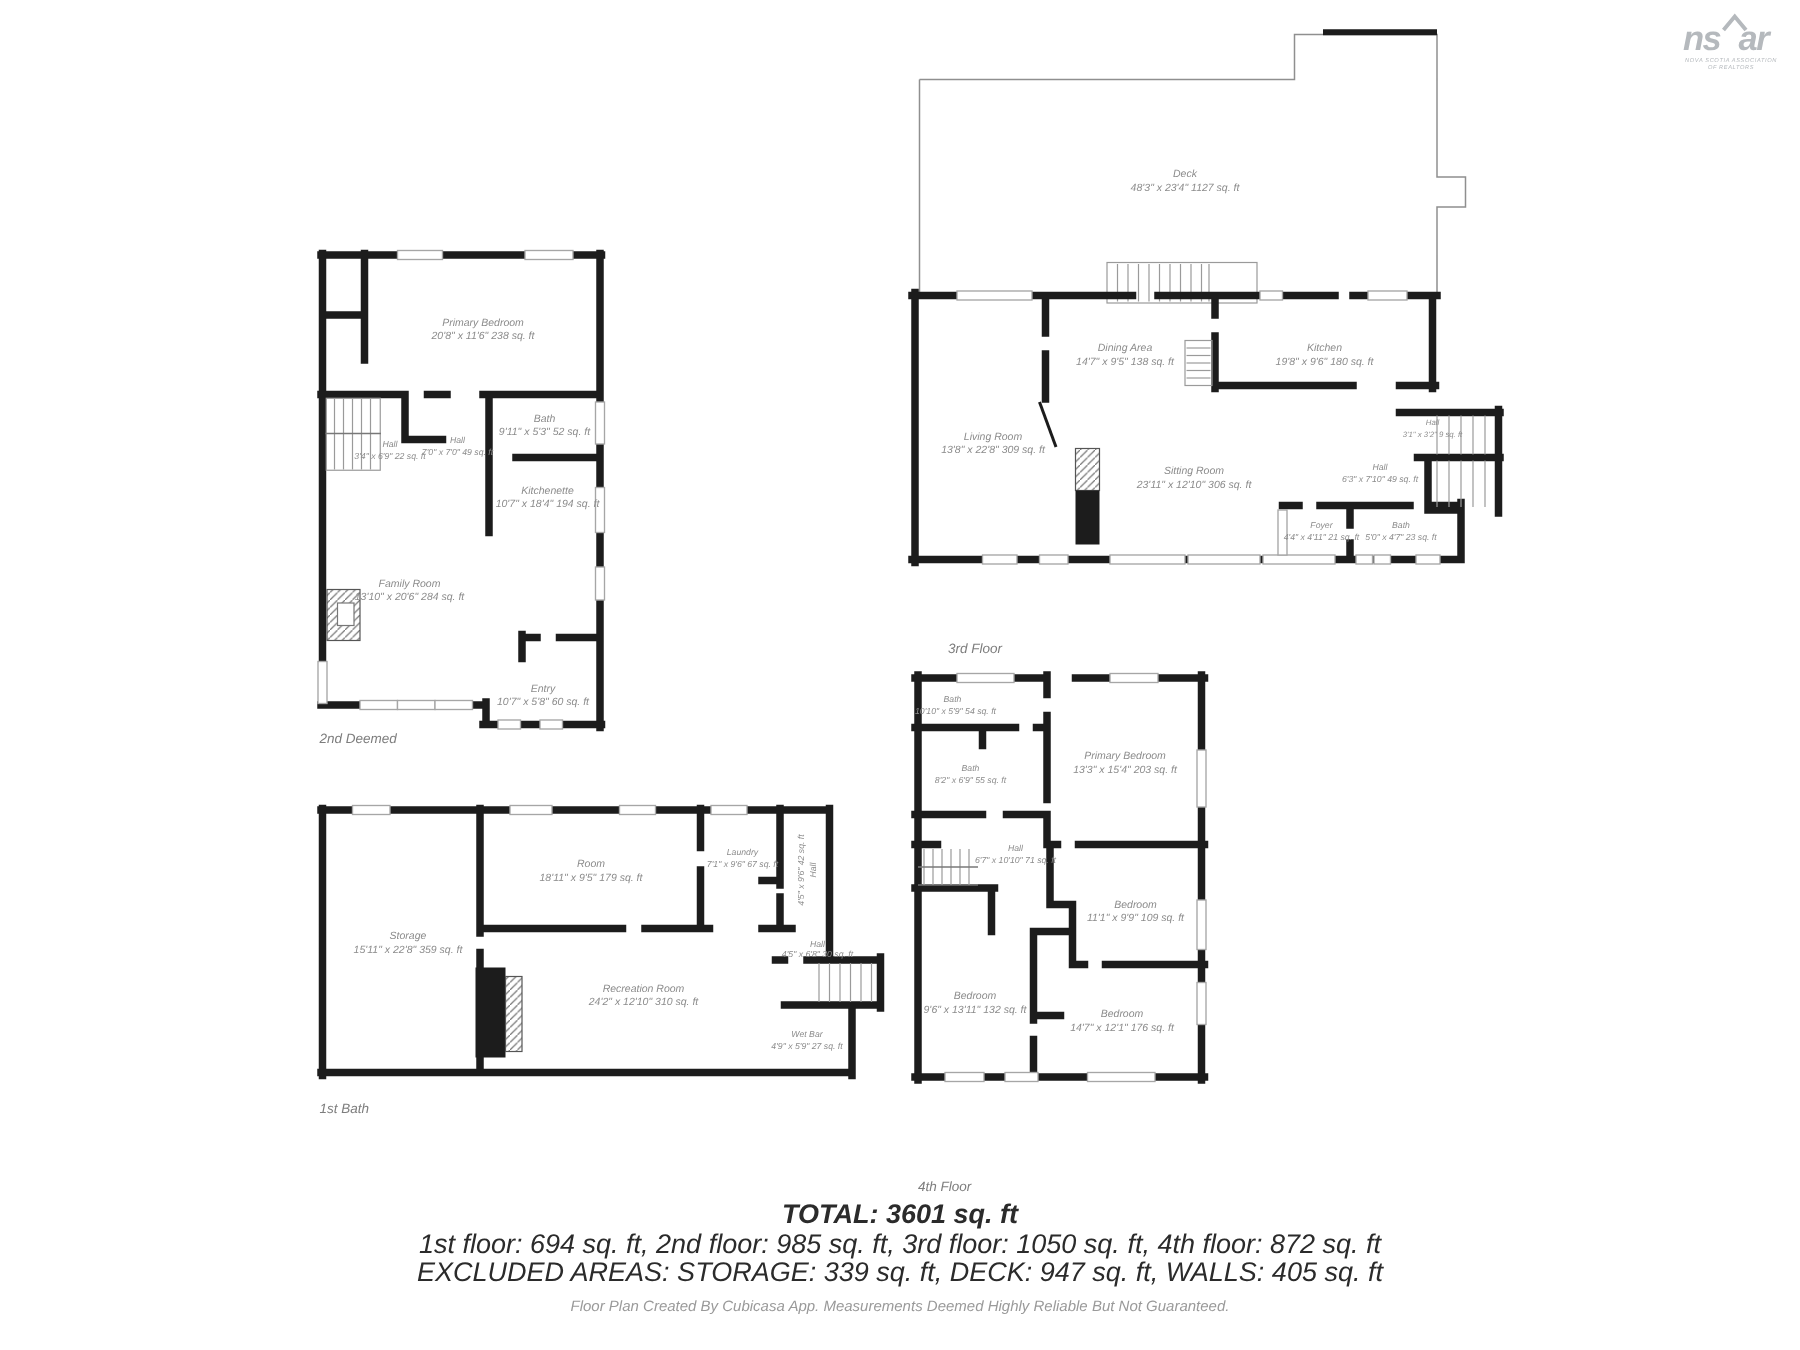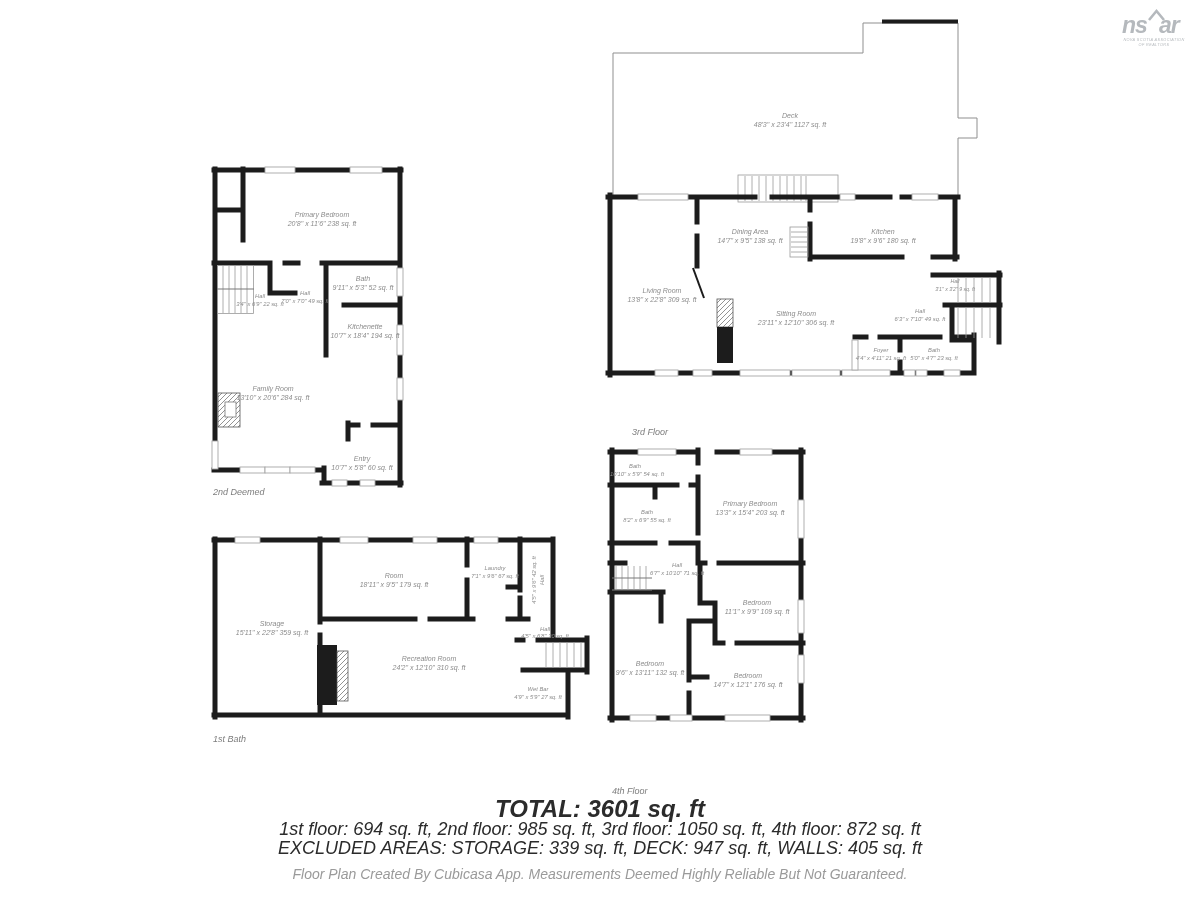--- a/index.html
+++ b/index.html
@@ -12,24 +12,24 @@
   .thin{stroke:#8f8f8f;stroke-width:1;fill:none;}
   .win{fill:#ffffff;stroke:#a6a6a6;stroke-width:0.9;}
   .stair{stroke:#9a9a9a;stroke-width:0.8;fill:none;}
   .rail{stroke:#787878;stroke-width:1.1;fill:none;}
   .blackbox{fill:#1c1c1c;}
   .rname{font-size:7px;text-anchor:middle;}
   .rdims{font-size:7px;text-anchor:middle;}
   .sm{font-size:5.8px;}
   .xs{font-size:5.2px;}
   .summary{position:absolute;left:0;top:798px;width:1200px;text-align:center;color:#2b2b2b;}
-  .summary .total{font-size:24px;font-weight:bold;line-height:22px;}
+  .summary .total{font-size:18px;font-weight:bold;line-height:22px;}
   .summary .line{font-size:18px;line-height:19px;}
   .footer{position:absolute;left:0;top:866px;width:1200px;text-align:center;
-          font-size:14px;color:#9a9a9a;}
+          font-size:10px;color:#9a9a9a;}
   .logo{position:absolute;left:1112px;top:6px;}
 </style>
 </head>
 <body>
 
 <div class="page">
 
   <svg class="logo" width="86" height="46" viewBox="0 0 86 46">
     <text x="10" y="27" style="font-size:23px;font-weight:bold;fill:#b5b9bd;letter-spacing:-1px;text-anchor:start;">ns</text>
     <path d="M37,14 L44.5,5 L52,14" stroke="#b5b9bd" stroke-width="2.6" fill="none"></path>

